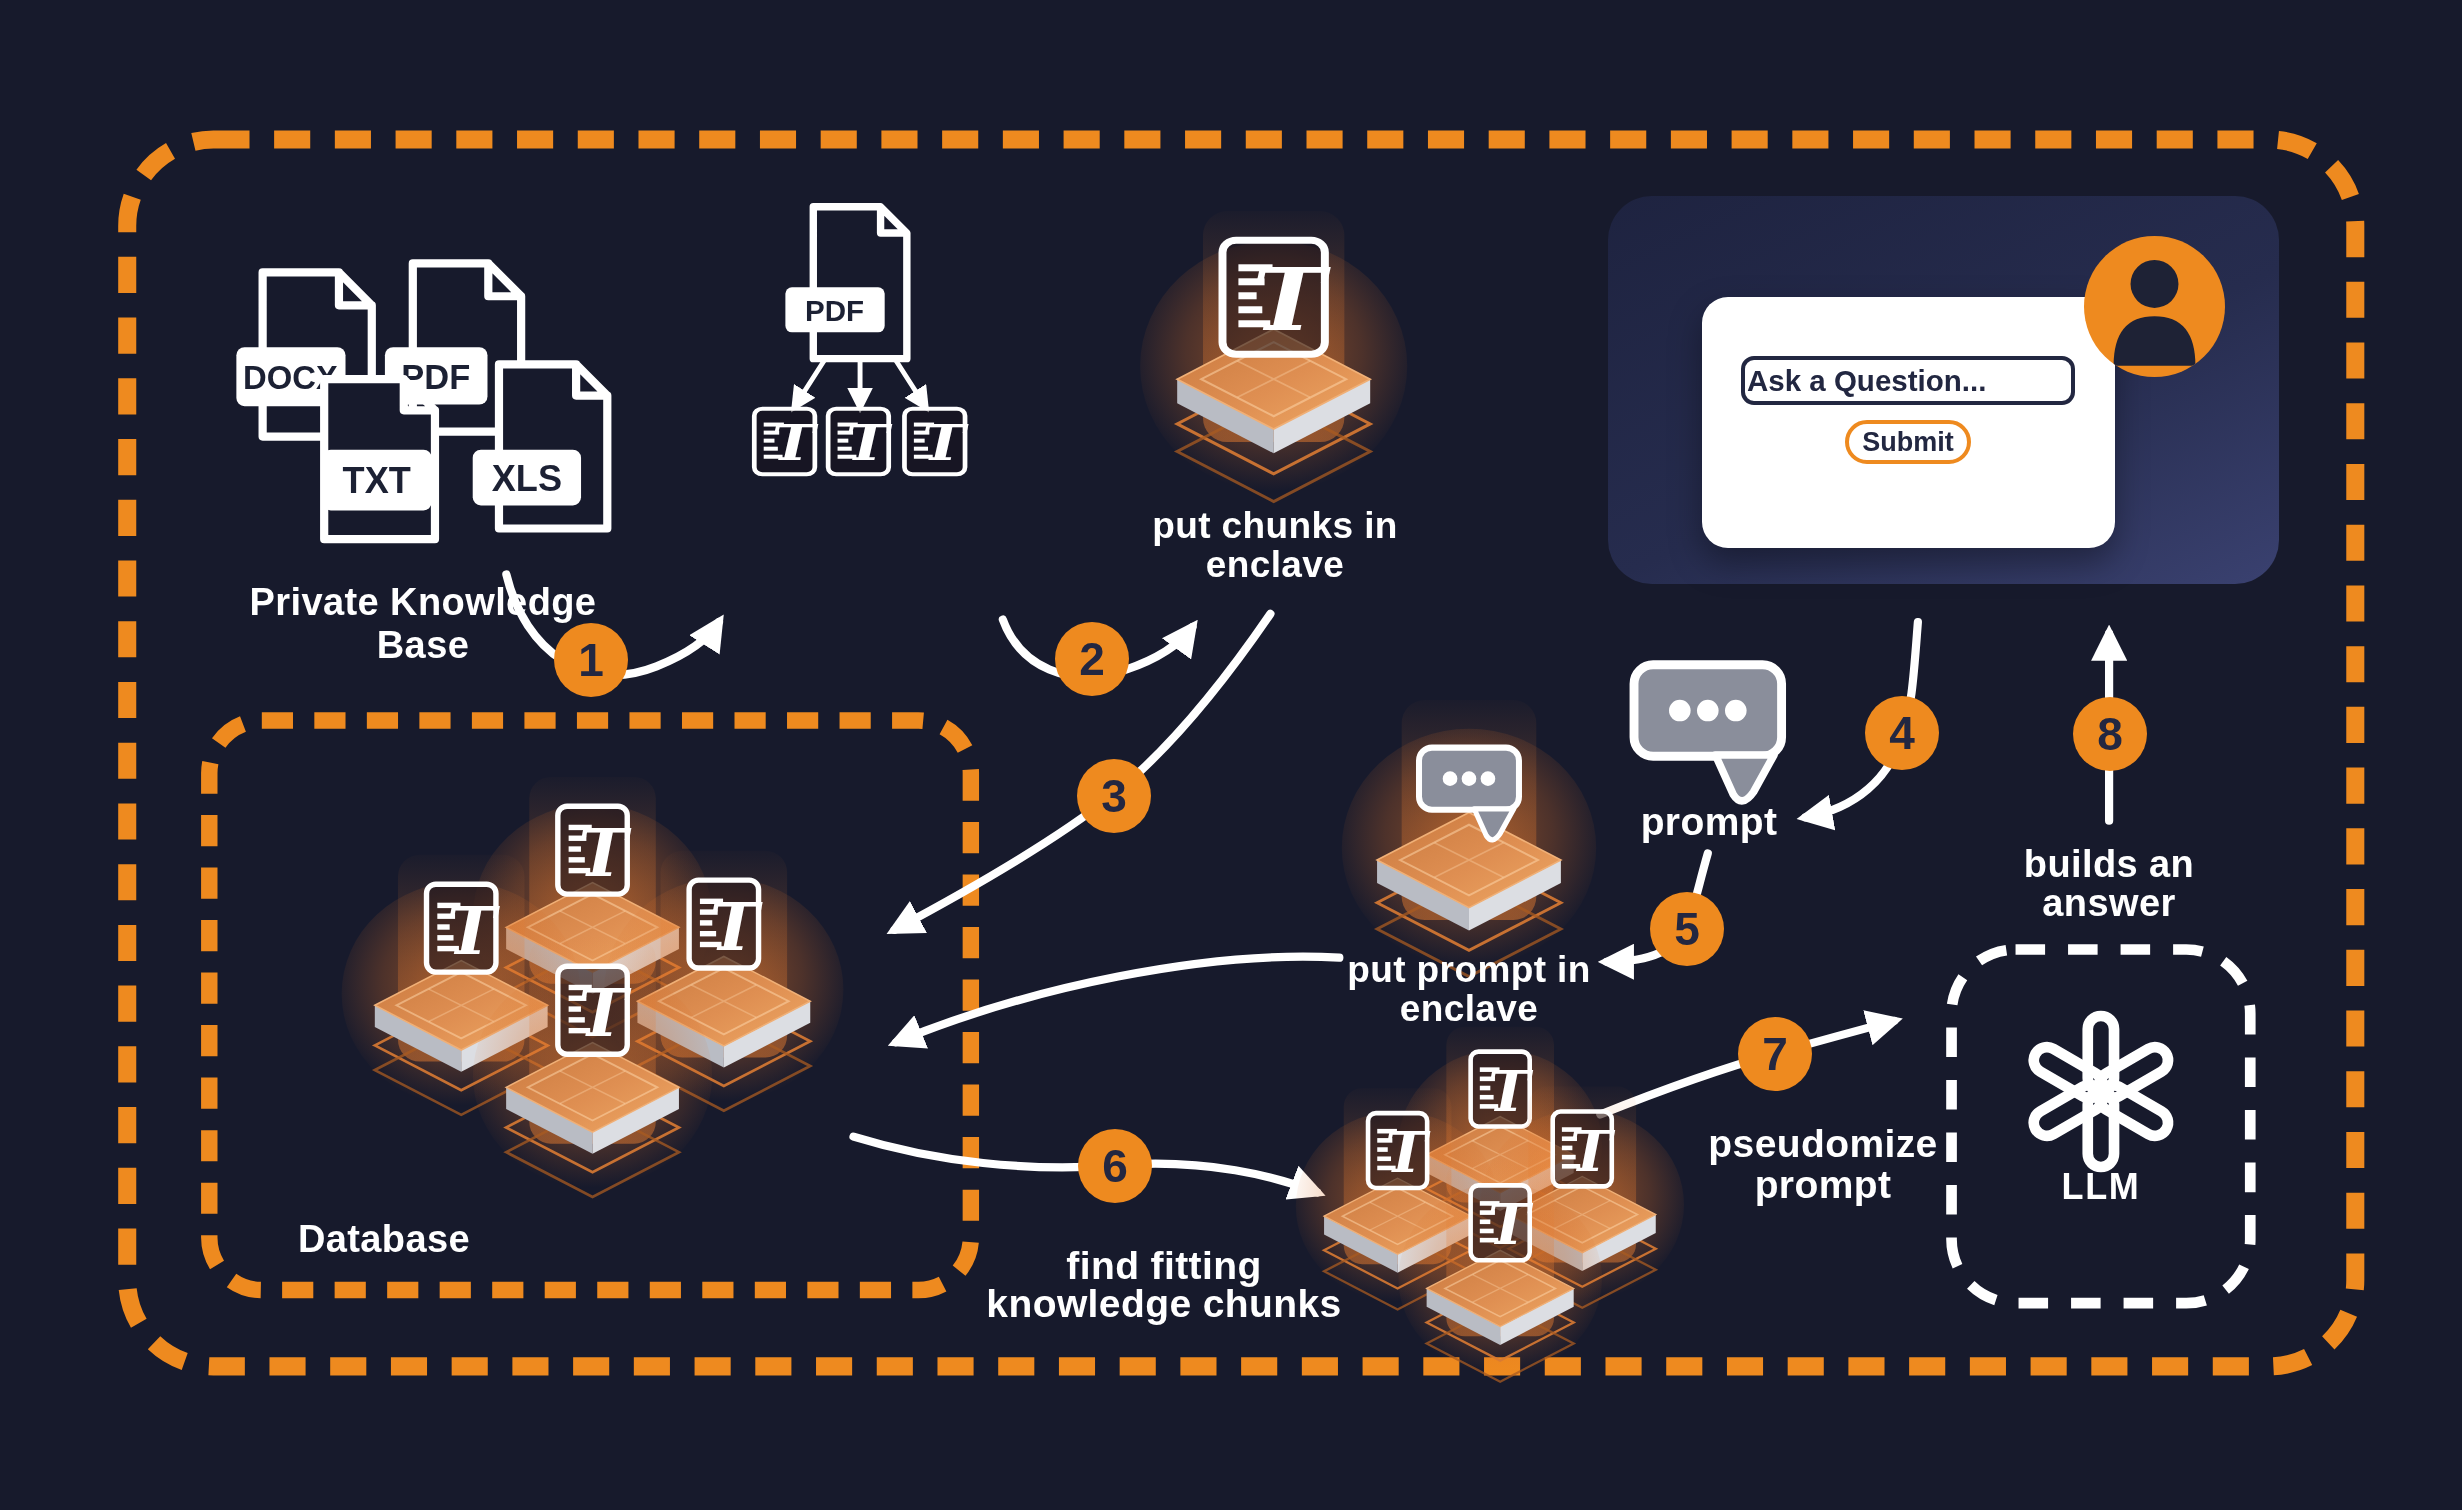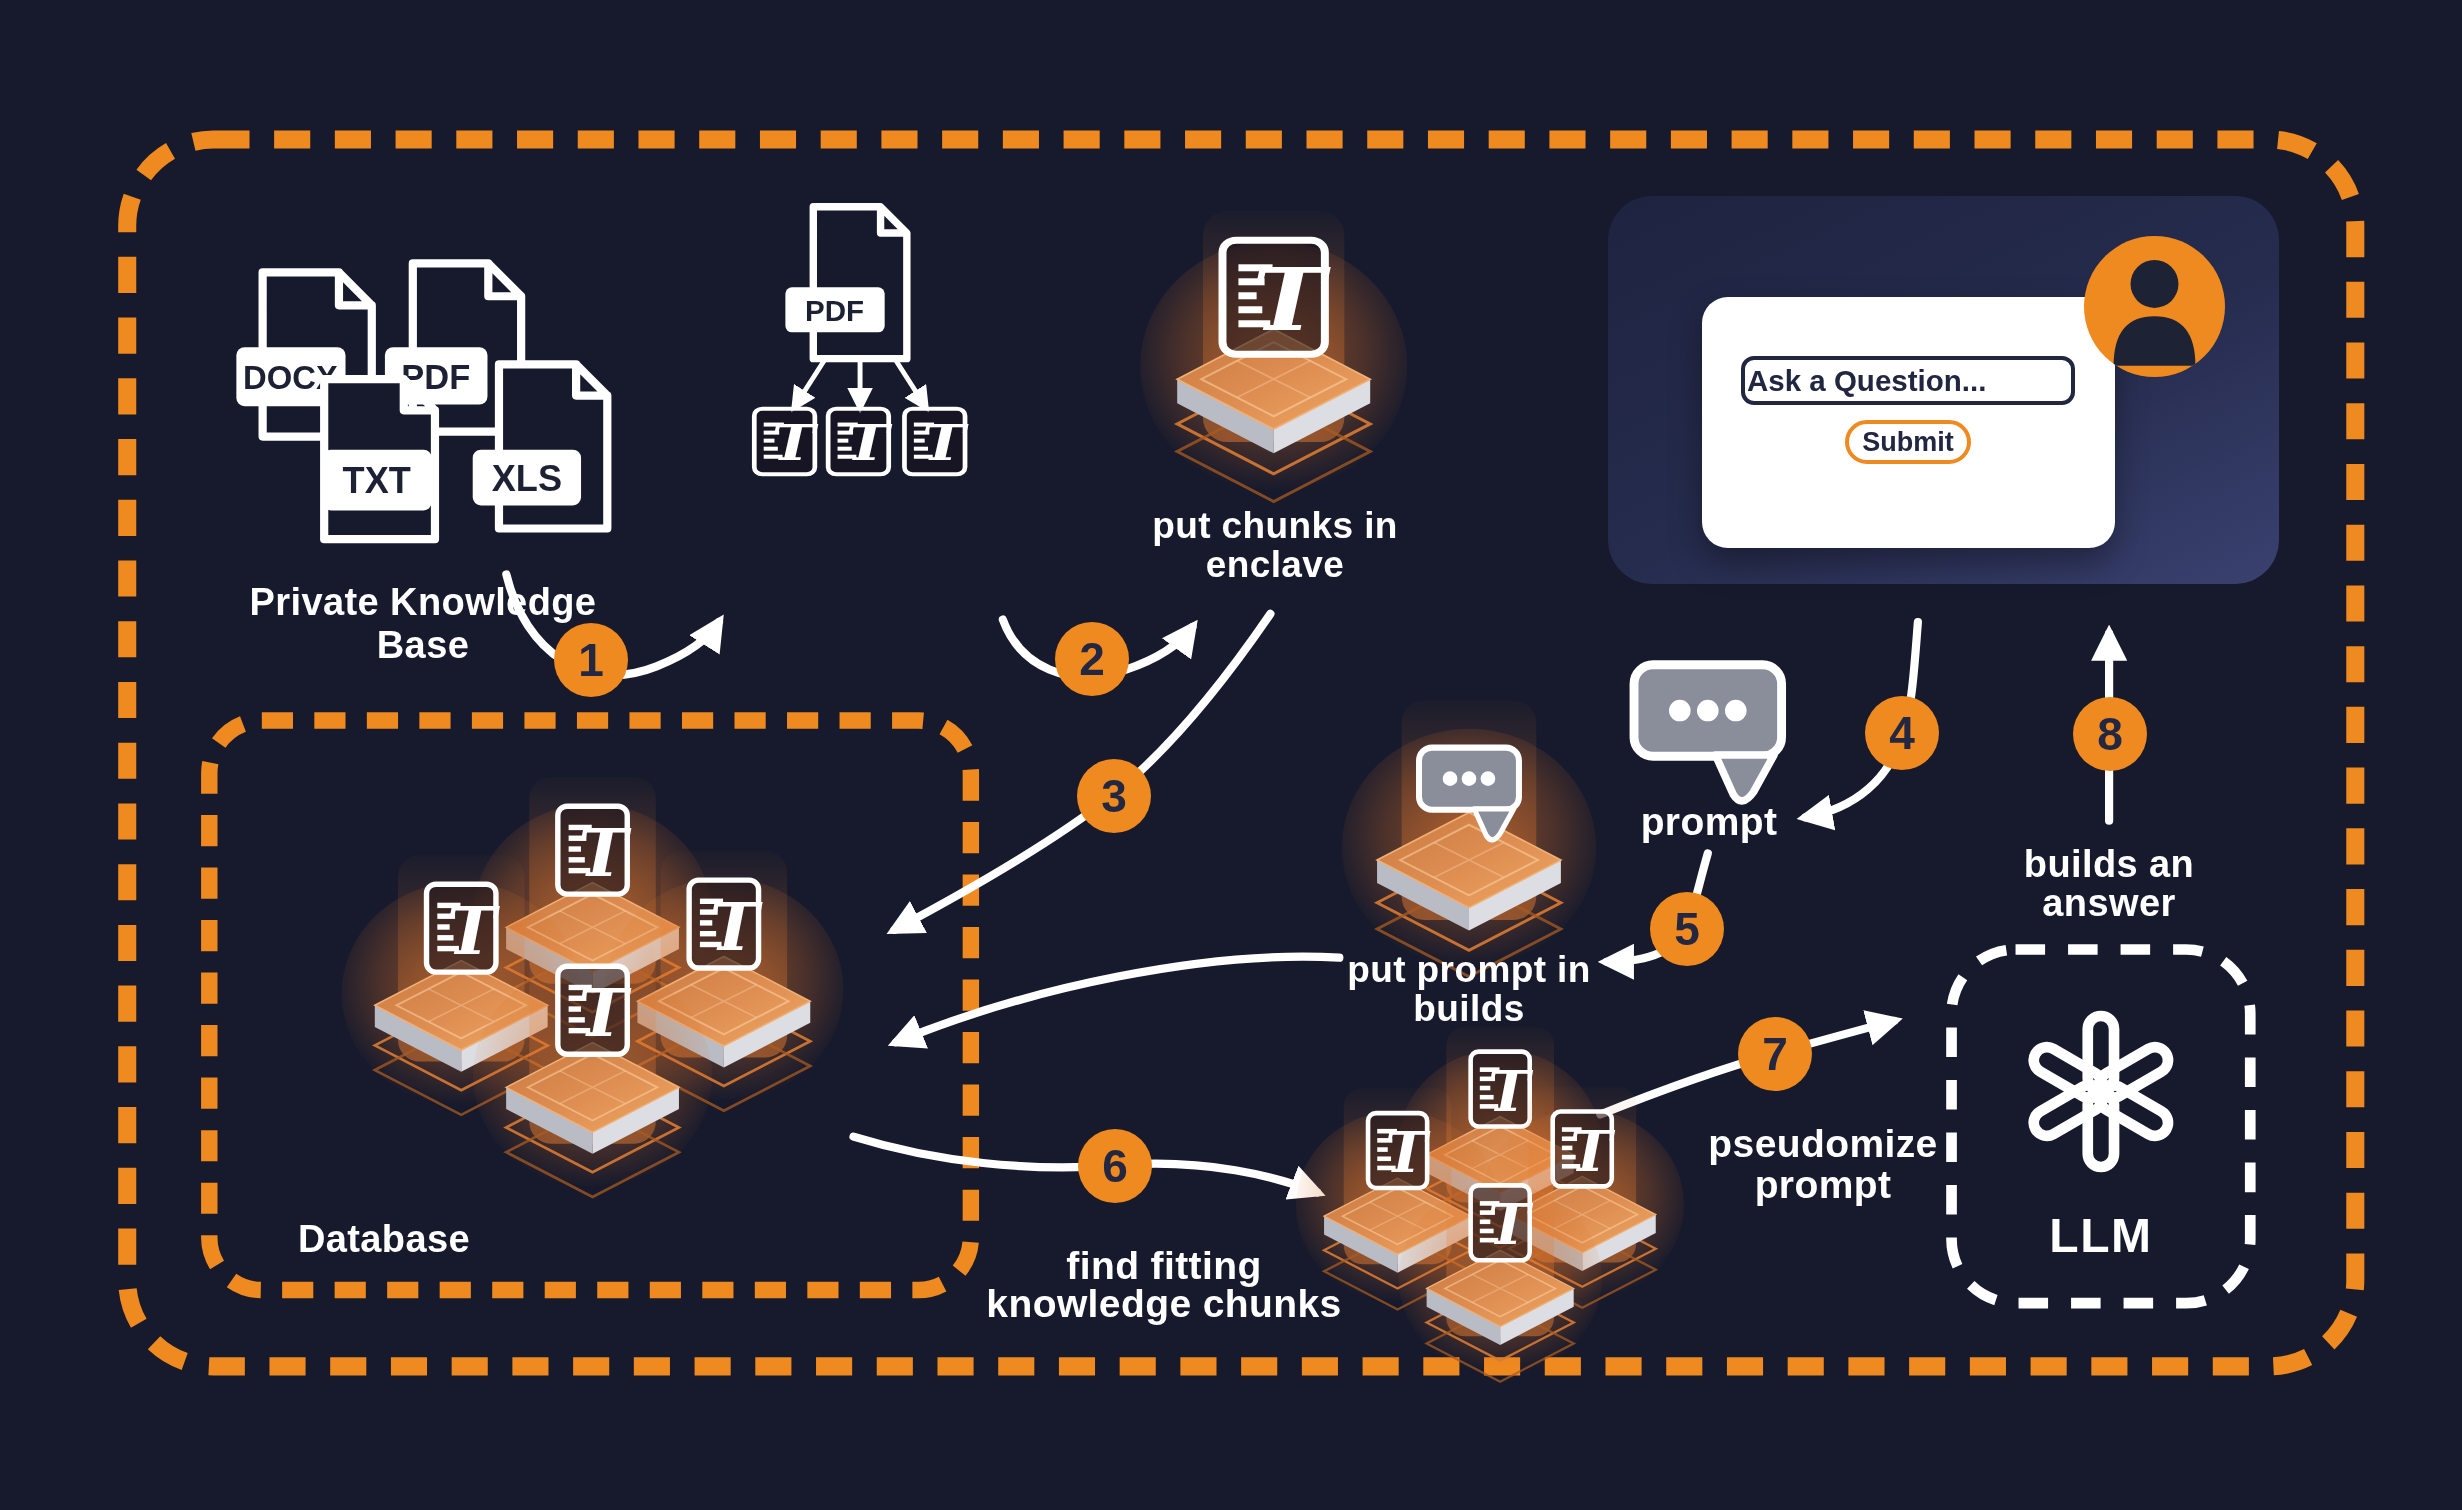--- a/index.html
+++ b/index.html
@@ -196,29 +196,29 @@
     <path d="M -29 42 Q -29 7 0 7 Q 29 7 29 42 Z" fill="#1e2235"></path>
   </svg>
 </div>
 
 <div class="cap" style="left:423px;top:581px;font-size:38px;line-height:43px;">Private Knowledge
 Base</div>
 <div class="cap" style="left:1275px;top:506px;font-size:37px;line-height:39px;">put chunks in
 enclave</div>
 <div class="cap" style="left:1709px;top:801px;font-size:39px;line-height:41px;">prompt</div>
 <div class="cap" style="left:1469px;top:950px;font-size:37px;line-height:39px;">put prompt in
-builds</div>
+enclave</div>
 <div class="cap" style="left:2109px;top:845px;font-size:38px;line-height:39px;">builds an
 answer</div>
 <div class="cap" style="left:1787px;top:1123px;font-size:39px;line-height:41px;margin-left:36px;">pseudomize
 prompt</div>
 <div class="cap" style="left:1164px;top:1247px;font-size:39px;line-height:38px;">find fitting
 knowledge chunks</div>
 <div class="cap" style="left:384px;top:1220px;font-size:38px;line-height:39px;">Database</div>
-<div class="cap" style="left:2101px;top:1214px;font-size:48px;line-height:44px;letter-spacing:1.6px;">LLM</div>
+<div class="cap" style="left:2101px;top:1165px;font-size:36px;line-height:44px;letter-spacing:1.6px;">LLM</div>
 
 <div class="stepnum" style="left:554px;top:623px;">1</div>
 <div class="stepnum" style="left:1055px;top:622px;">2</div>
 <div class="stepnum" style="left:1077px;top:759px;">3</div>
 <div class="stepnum" style="left:1865px;top:696px;">4</div>
 <div class="stepnum" style="left:1650px;top:892px;">5</div>
 <div class="stepnum" style="left:1078px;top:1129px;">6</div>
 <div class="stepnum" style="left:1738px;top:1017px;">7</div>
 <div class="stepnum" style="left:2073px;top:697px;">8</div>
 </div>

